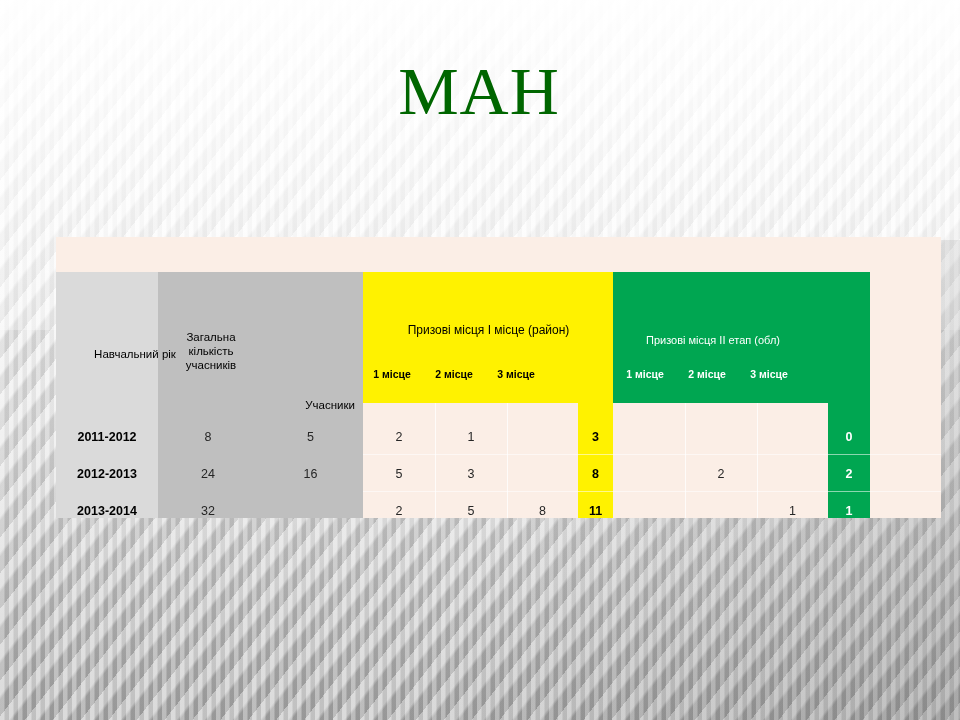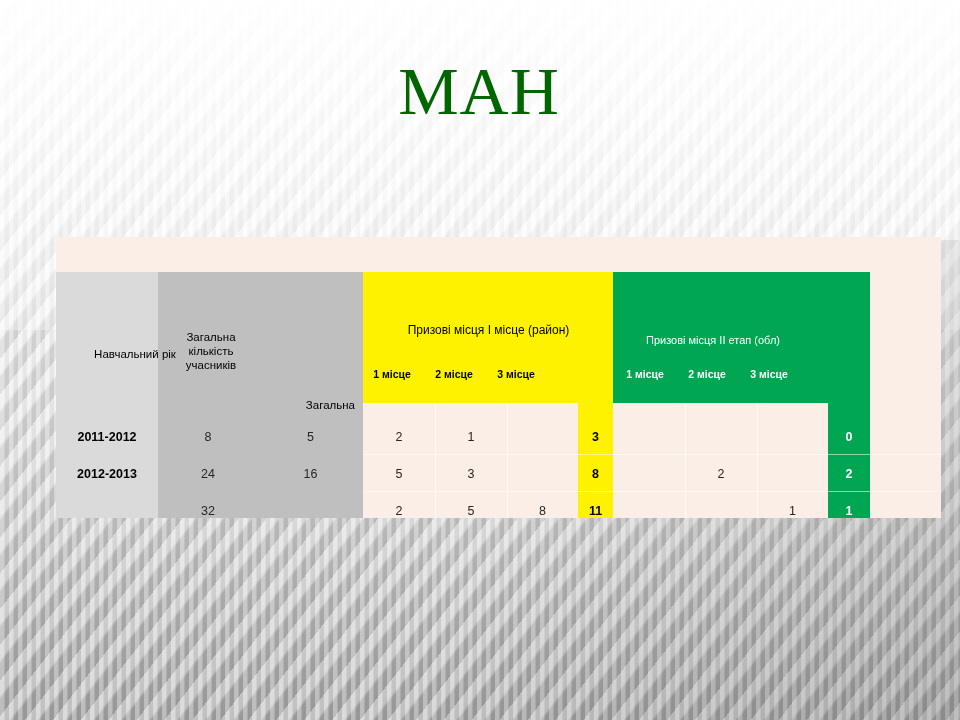--- a/index.html
+++ b/index.html
@@ -155,21 +155,21 @@
 
     <div class="vsep" style="left:379px"></div>
     <div class="vsep" style="left:451px"></div>
     <div class="vsep" style="left:629px"></div>
     <div class="vsep" style="left:701px"></div>
     <div class="hsep" style="top:217px"></div>
     <div class="hsep" style="top:254px"></div>
 
     <div class="hcell h-year">Навчальний рік</div>
     <div class="hcell h-total">Загальна кількість учасників</div>
-    <div class="hcell h-part">Загальна</div>
+    <div class="hcell h-part">Учасники</div>
     <div class="hcell h-stage1">Призові місця I місце (район)</div>
     <div class="hcell h-stage2">Призові місця II етап (обл)</div>
 
     <div class="sub y s1a">1 місце</div>
     <div class="sub y s1b">2 місце</div>
     <div class="sub y s1c">3 місце</div>
     <div class="sub g s2a">1 місце</div>
     <div class="sub g s2b">2 місце</div>
     <div class="sub g s2c">3 місце</div>
 
@@ -195,20 +195,21 @@
       <div class="cell p1b">3</div>
       <div class="cell p1c"></div>
       <div class="cell y1t">8</div>
       <div class="cell p2a"></div>
       <div class="cell p2b">2</div>
       <div class="cell p2c"></div>
       <div class="cell y2t">2</div>
     </div>
 
     <div class="row r2">
+      <div class="cell year">2013-2014</div>
       <div class="cell tot">32</div>
       <div class="cell p1a">2</div>
       <div class="cell p1b">5</div>
       <div class="cell p1c">8</div>
       <div class="cell y1t">11</div>
       <div class="cell p2a"></div>
       <div class="cell p2b"></div>
       <div class="cell p2c">1</div>
       <div class="cell y2t">1</div>
     </div>

